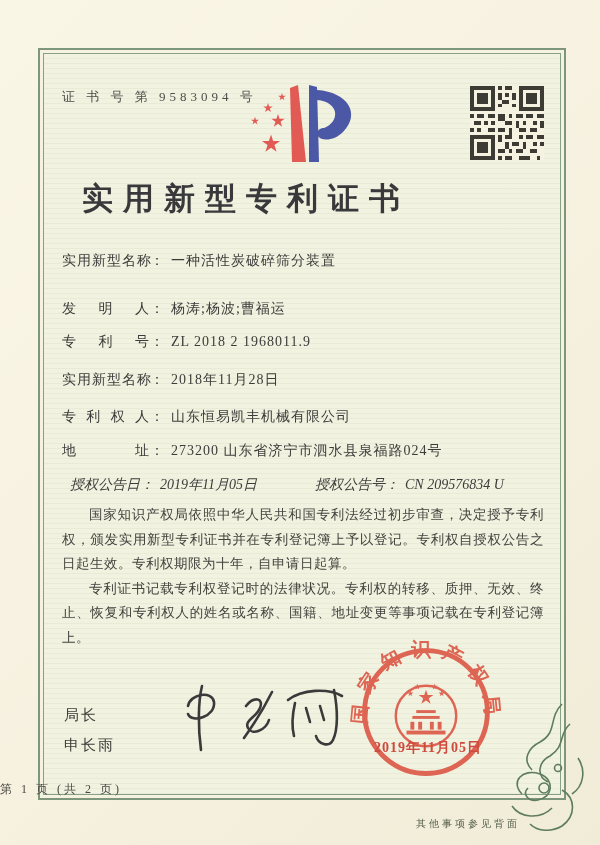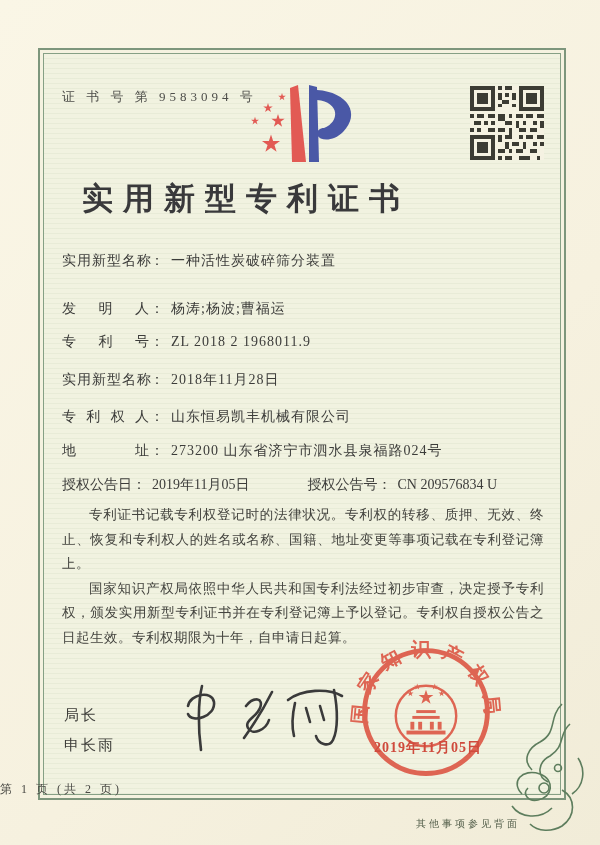--- a/index.html
+++ b/index.html
@@ -10,21 +10,21 @@
   .frame-inner{position:absolute;left:3px;top:3px;right:3px;bottom:3px;border:1px solid #86a085;
     background:repeating-linear-gradient(0deg, rgba(150,175,135,0.10) 0px, rgba(150,175,135,0.10) 1px, rgba(0,0,0,0) 1px, rgba(0,0,0,0) 5px),#f1f2e0;}
   .certno{position:absolute;left:62px;top:88px;font-size:13px;letter-spacing:4px;color:#4e4e4a;}
   .logo{position:absolute;left:228px;top:80px;width:144px;height:96px;}
   .qr{position:absolute;left:470px;top:86px;width:74px;height:74px;}
   .title{position:absolute;left:0;top:178px;width:492px;text-align:center;font-size:31px;font-weight:600;letter-spacing:10px;color:#39393b;}
   .fields{position:absolute;left:62px;top:0;width:480px;font-size:14px;color:#3c3c3a;}
   .frow{position:absolute;left:0;white-space:nowrap;letter-spacing:1px;}
   .flabel{display:inline-block;width:88px;text-align:justify;text-align-last:justify;}
   .fvalue{margin-left:6px;}
-  .grant-row{position:absolute;left:0;display:flex;}
+  .grant-row{position:absolute;left:8px;display:flex;font-style:italic;}
   .grant-no{margin-left:58px;}
   .paras{position:absolute;left:62px;top:503px;width:482px;font-size:13.5px;line-height:1.82;color:#44443f;text-align:justify;letter-spacing:0.5px;}
   .paras p{margin:0;text-indent:2em;}
   .officer{position:absolute;left:64px;top:700px;font-size:15px;color:#3c3c38;letter-spacing:2px;line-height:30px;}
   .signature{position:absolute;left:168px;top:676px;width:200px;height:84px;}
   .seal{position:absolute;left:348px;top:636px;width:156px;height:156px;opacity:0.92;}
   .seal-date{position:absolute;left:350px;top:739px;width:156px;text-align:center;font-size:14px;letter-spacing:1px;color:#cf4a3c;font-weight:600;}
   .ornament{position:absolute;left:492px;top:698px;width:108px;height:140px;}
   .page-footer{position:absolute;left:0;top:781px;width:600px;font-size:12px;letter-spacing:3px;color:#4a4a45;}
   .back-note{position:absolute;left:0;top:817px;width:520px;text-align:right;font-size:10px;letter-spacing:3px;color:#55604c;}
@@ -104,22 +104,22 @@
     <div class="frow" style="top:442px">
       <span class="flabel">地址</span><span>：</span><span class="fvalue">273200 山东省济宁市泗水县泉福路024号</span>
     </div>
     <div class="grant-row" style="top:476px">
       <span><span>授权公告日</span><span>：</span><span class="fvalue">2019年11月05日</span></span>
       <span class="grant-no"><span>授权公告号</span><span>：</span><span class="fvalue">CN 209576834 U</span></span>
     </div>
   </div>
 
   <div class="paras">
+    <p>国家知识产权局依照中华人民共和国专利法经过初步审查，决定授予专利权，颁发实用新型专利证书并在专利登记簿上予以登记。专利权自授权公告之日起生效。专利权期限为十年，自申请日起算。</p>
     <p>专利证书记载专利权登记时的法律状况。专利权的转移、质押、无效、终止、恢复和专利权人的姓名或名称、国籍、地址变更等事项记载在专利登记簿上。</p>
-    <p>国家知识产权局依照中华人民共和国专利法经过初步审查，决定授予专利权，颁发实用新型专利证书并在专利登记簿上予以登记。专利权自授权公告之日起生效。专利权期限为十年，自申请日起算。</p>
   </div>
 
   <div class="officer">
     <div>局长</div>
     <div>申长雨</div>
   </div>
 
   <svg class="signature" viewBox="0 0 200 84">
     <g fill="none" stroke="#3a3a3a" stroke-width="2.6" stroke-linecap="round">
       <path d="M34,10 C30,26 30,52 33,74"></path>

